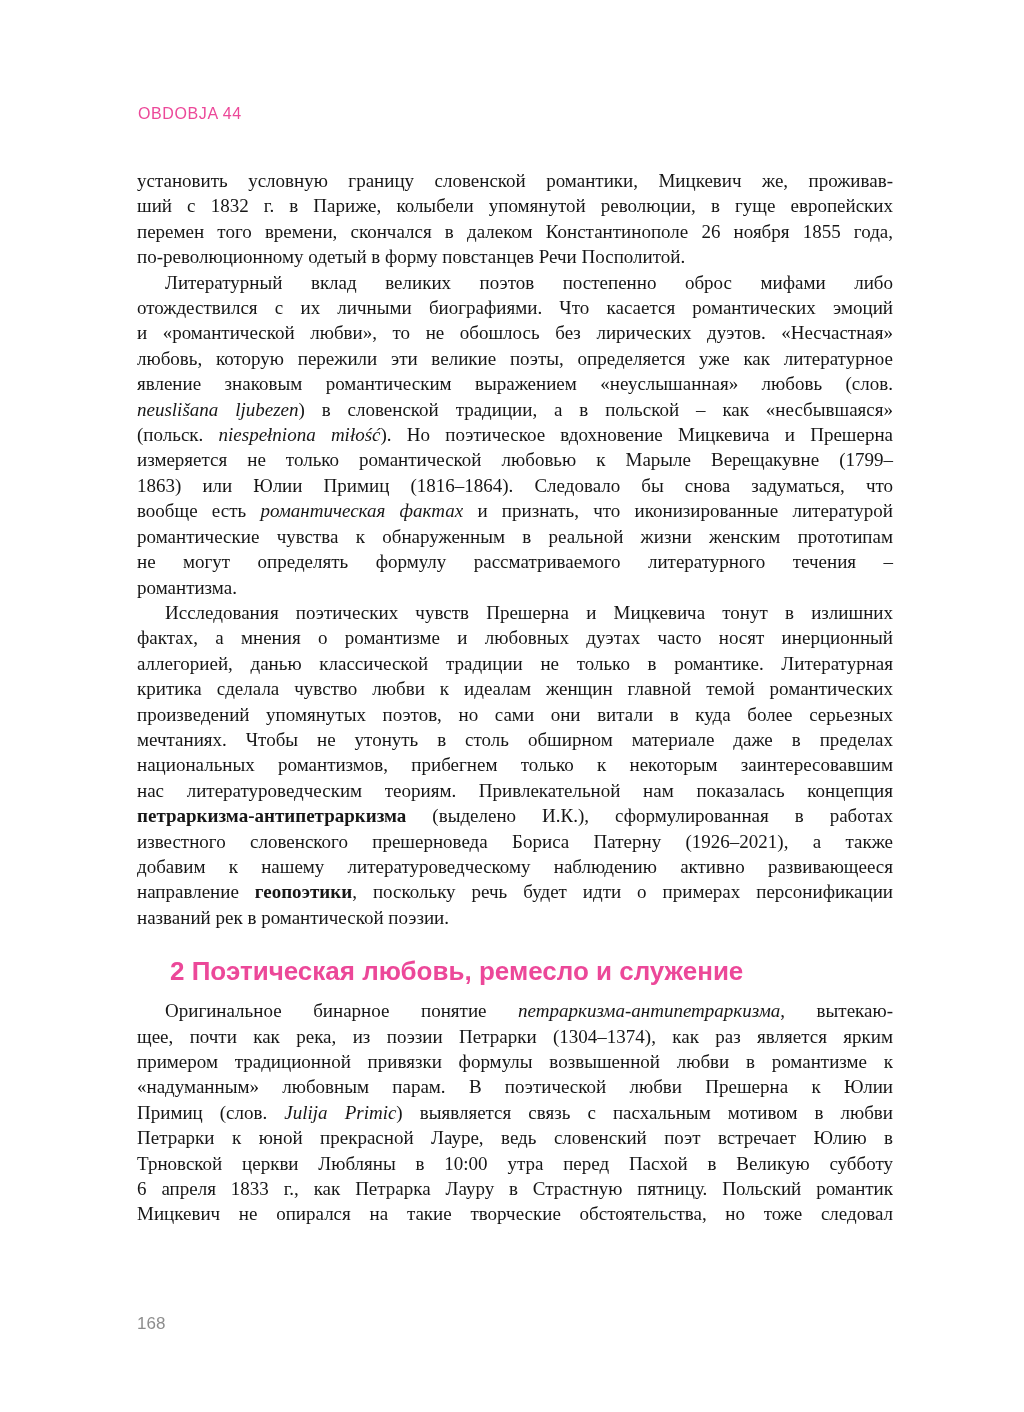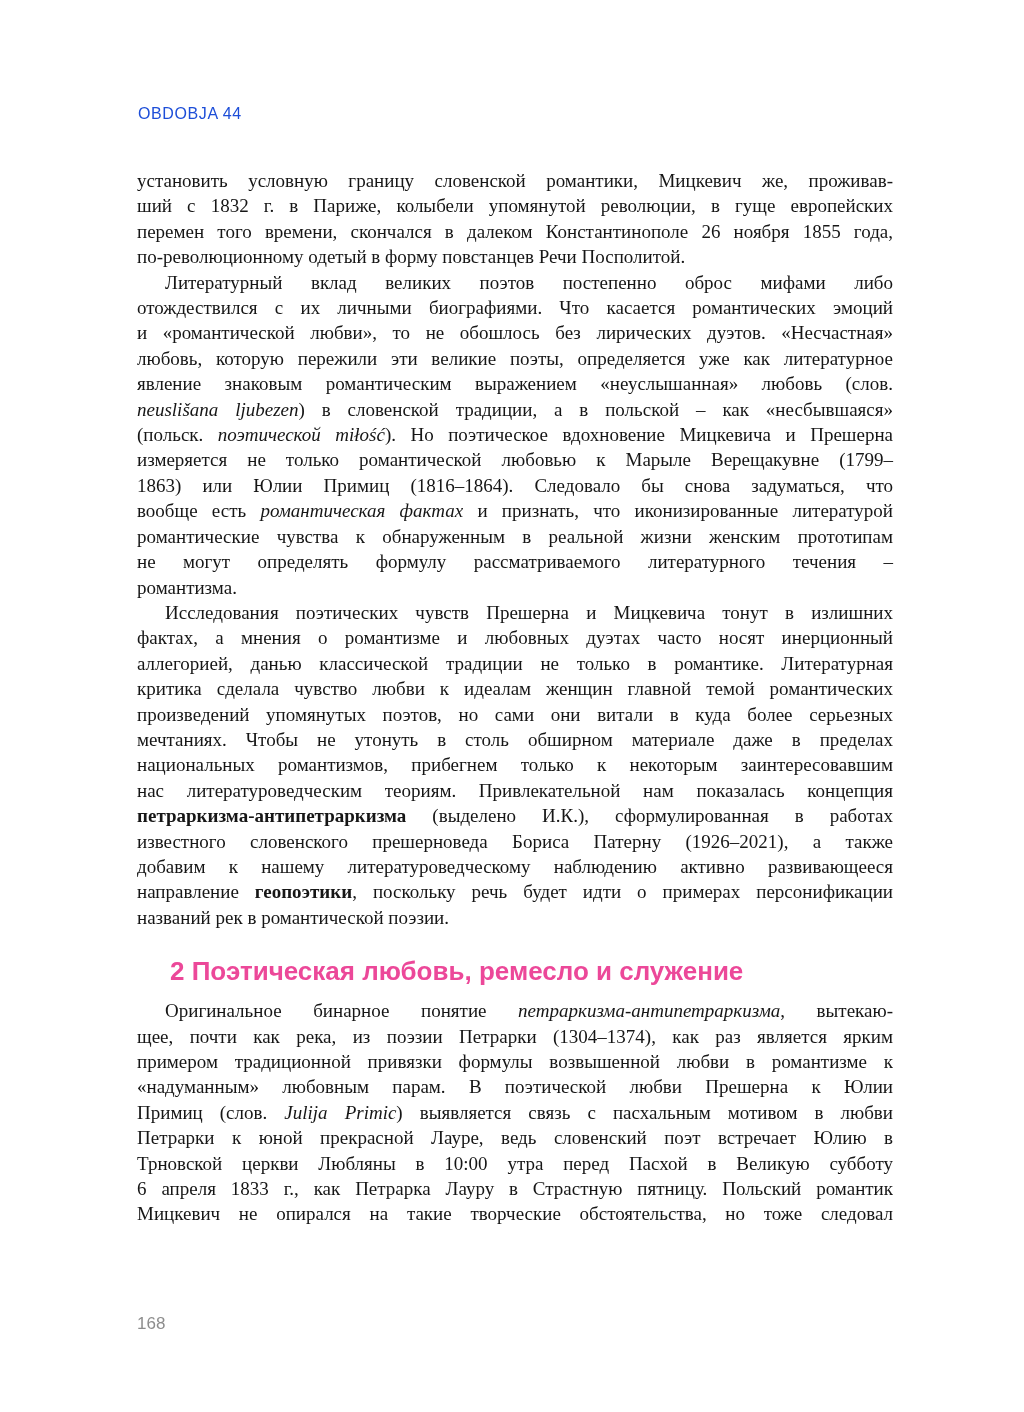--- a/index.html
+++ b/index.html
@@ -12,21 +12,21 @@
   }
   .page {
     position: absolute; left: 0; top: 0;
     width: 1024px; height: 1412px;
     background: #ffffff;
   }
   .running-head {
     position: absolute; left: 138px; top: 105px;
     font-family: "Liberation Sans", sans-serif;
     font-size: 16px; letter-spacing: 0.6px;
-    color: #1d4ed8;
+    color: #ec4899;
   }
   .text-column {
     position: absolute; left: 137px; top: 168px;
     width: 756px;
     font-size: 19px; line-height: 25.4px;
     color: #161616;
   }
   .para { margin: 0; }
   .line {
     text-align: justify;
@@ -65,21 +65,21 @@
         <div class="line"><span>перемен того времени, скончался в далеком Константинополе 26 ноября 1855 года,</span></div>
         <div class="line last"><span>по-революционному одетый в форму повстанцев Речи Посполитой.</span></div>
       </div>
       <div class="para">
         <div class="line first"><span>Литературный вклад великих поэтов постепенно оброс мифами либо</span></div>
         <div class="line"><span>отождествился с их личными биографиями. Что касается романтических эмоций</span></div>
         <div class="line"><span>и «романтической любви», то не обошлось без лирических дуэтов. «Несчастная»</span></div>
         <div class="line"><span>любовь, которую пережили эти великие поэты, определяется уже как литературное</span></div>
         <div class="line"><span>явление знаковым романтическим выражением «неуслышанная» любовь (слов.</span></div>
         <div class="line"><span class="i">neuslišana ljubezen</span><span>) в словенской традиции, а в польской – как «несбывшаяся»</span></div>
-        <div class="line"><span>(польск. </span><span class="i">поэтической miłość</span><span>). Но поэтическое вдохновение Мицкевича и Прешерна</span></div>
+        <div class="line"><span>(польск. </span><span class="i">niespełniona miłość</span><span>). Но поэтическое вдохновение Мицкевича и Прешерна</span></div>
         <div class="line"><span>измеряется не только романтической любовью к Марыле Верещакувне (1799–</span></div>
         <div class="line"><span>1863) или Юлии Примиц (1816–1864). Следовало бы снова задуматься, что</span></div>
         <div class="line"><span>вообще есть </span><span class="i">романтическая фактах</span><span> и признать, что иконизированные литературой</span></div>
         <div class="line"><span>романтические чувства к обнаруженным в реальной жизни женским прототипам</span></div>
         <div class="line"><span>не могут определять формулу рассматриваемого литературного течения –</span></div>
         <div class="line last"><span>романтизма.</span></div>
       </div>
       <div class="para">
         <div class="line first"><span>Исследования поэтических чувств Прешерна и Мицкевича тонут в излишних</span></div>
         <div class="line"><span>фактах, а мнения о романтизме и любовных дуэтах часто носят инерционный</span></div>

